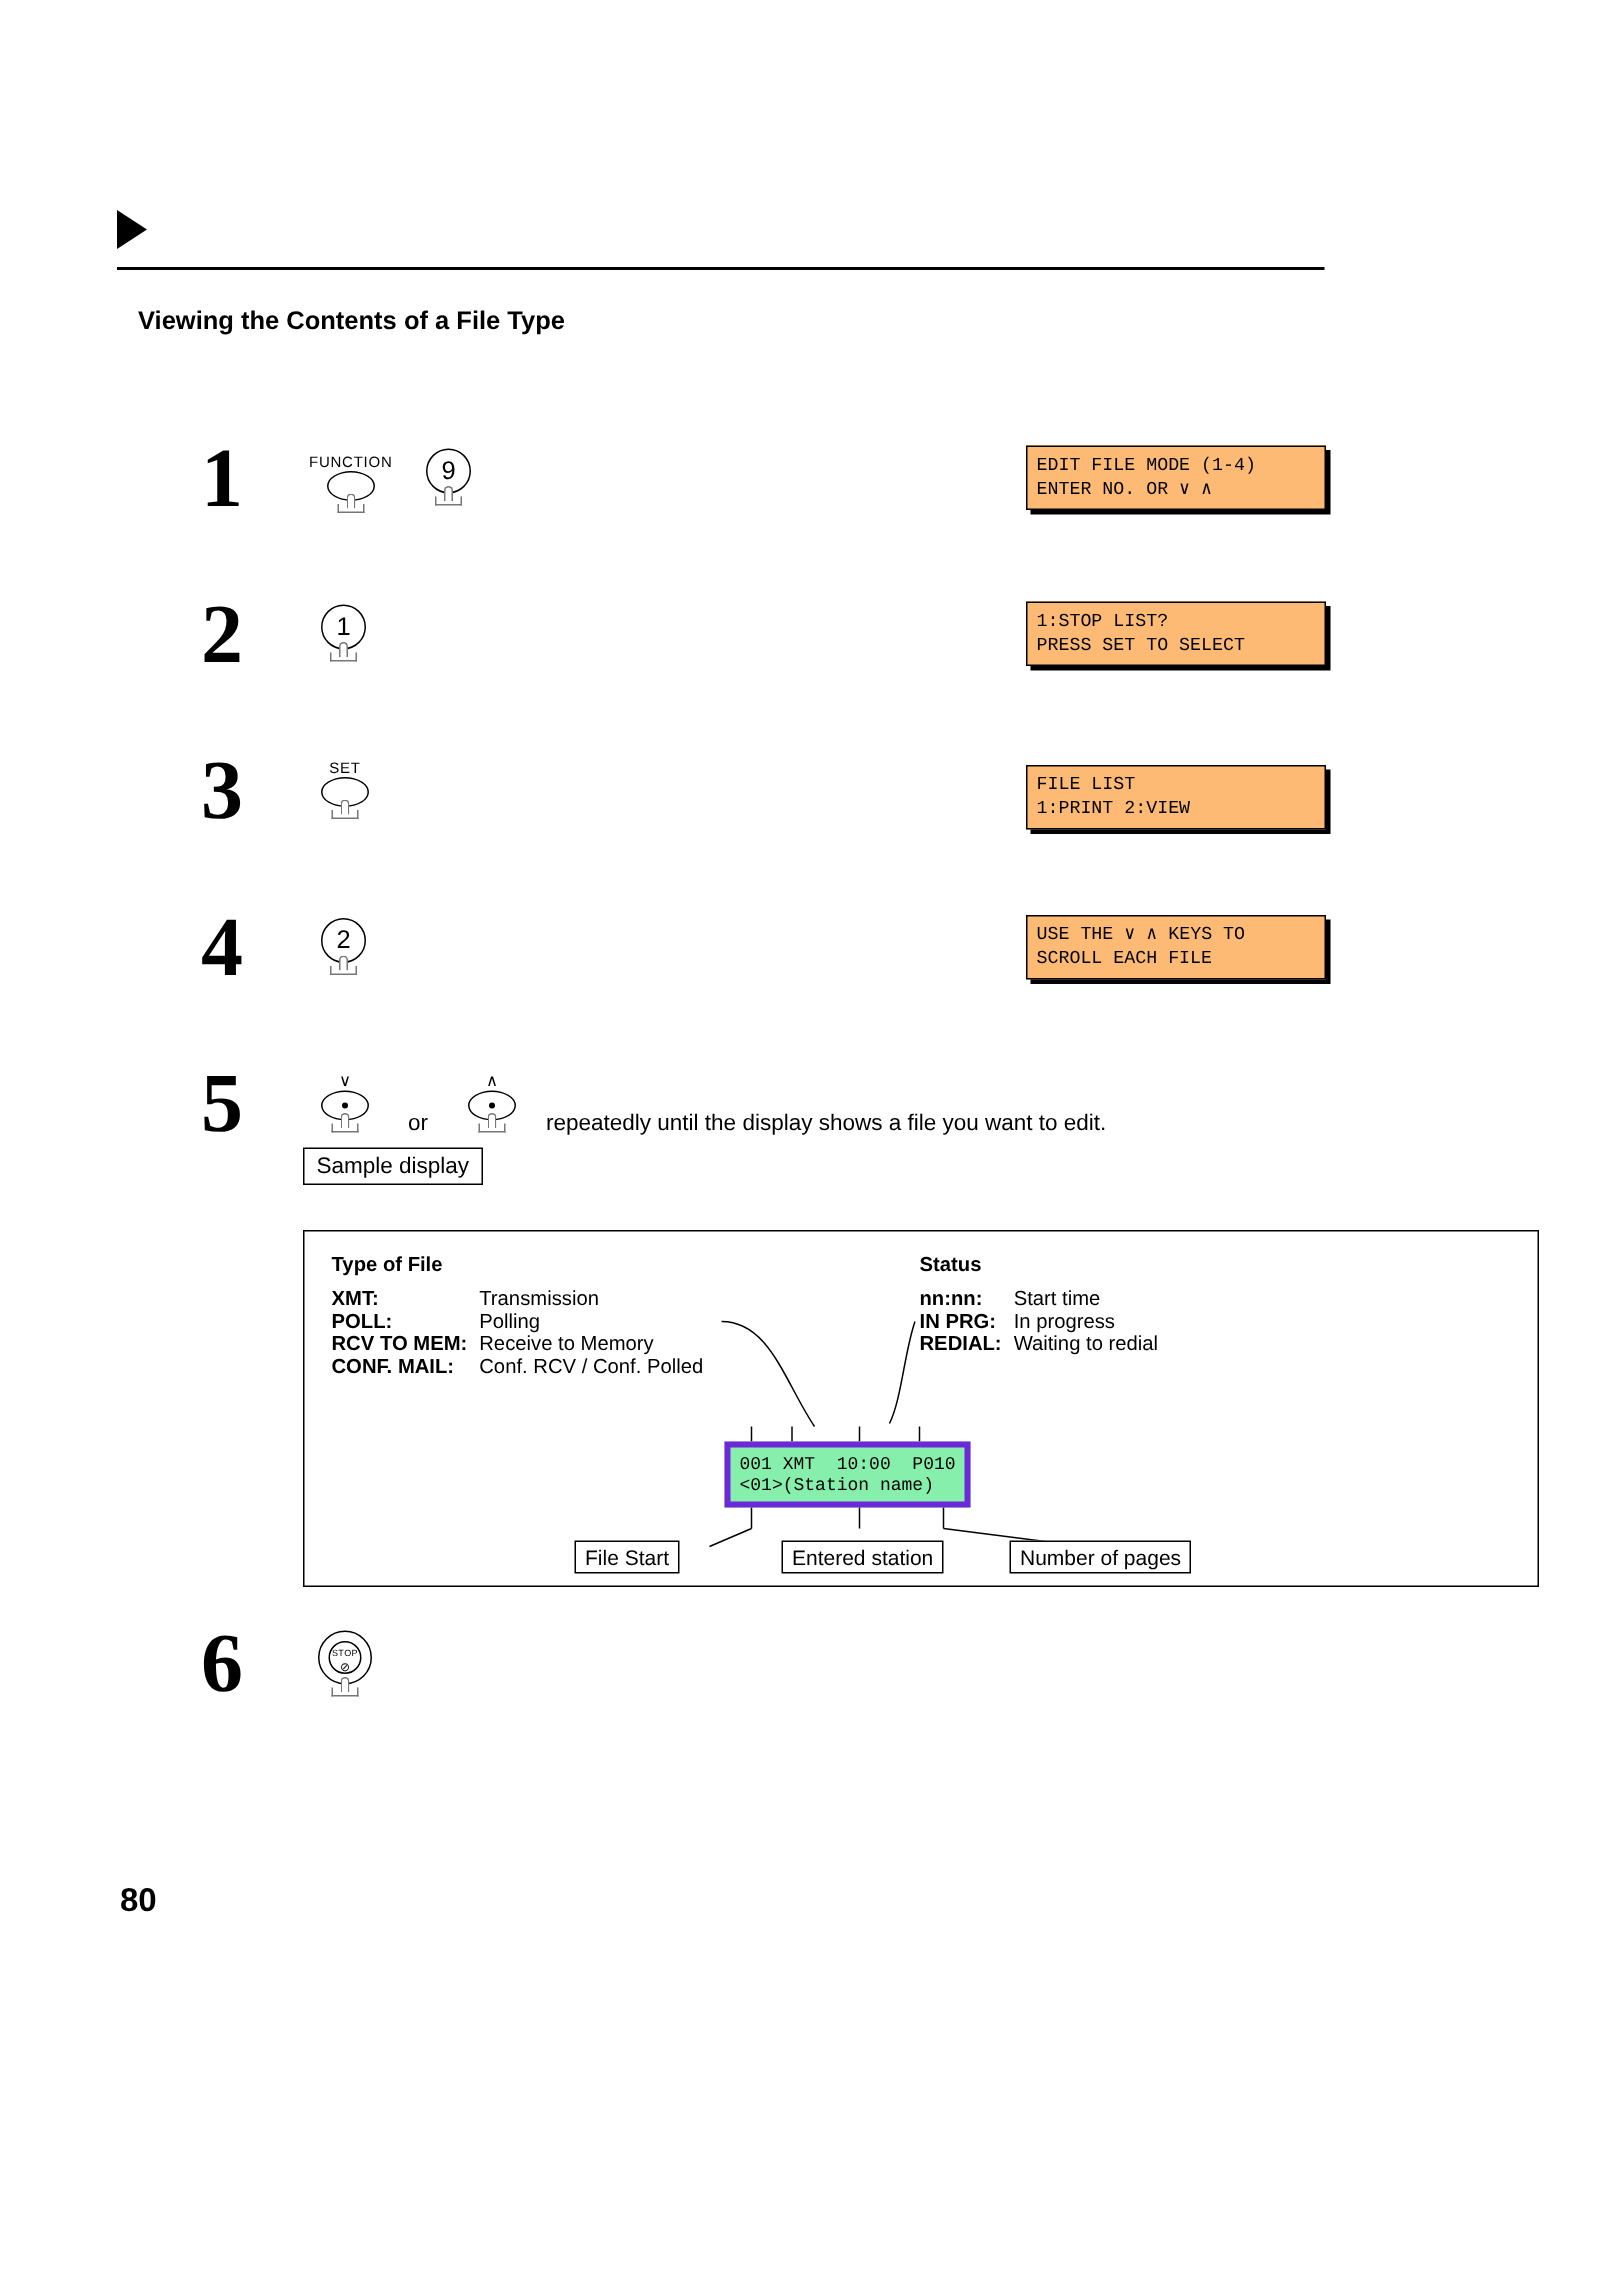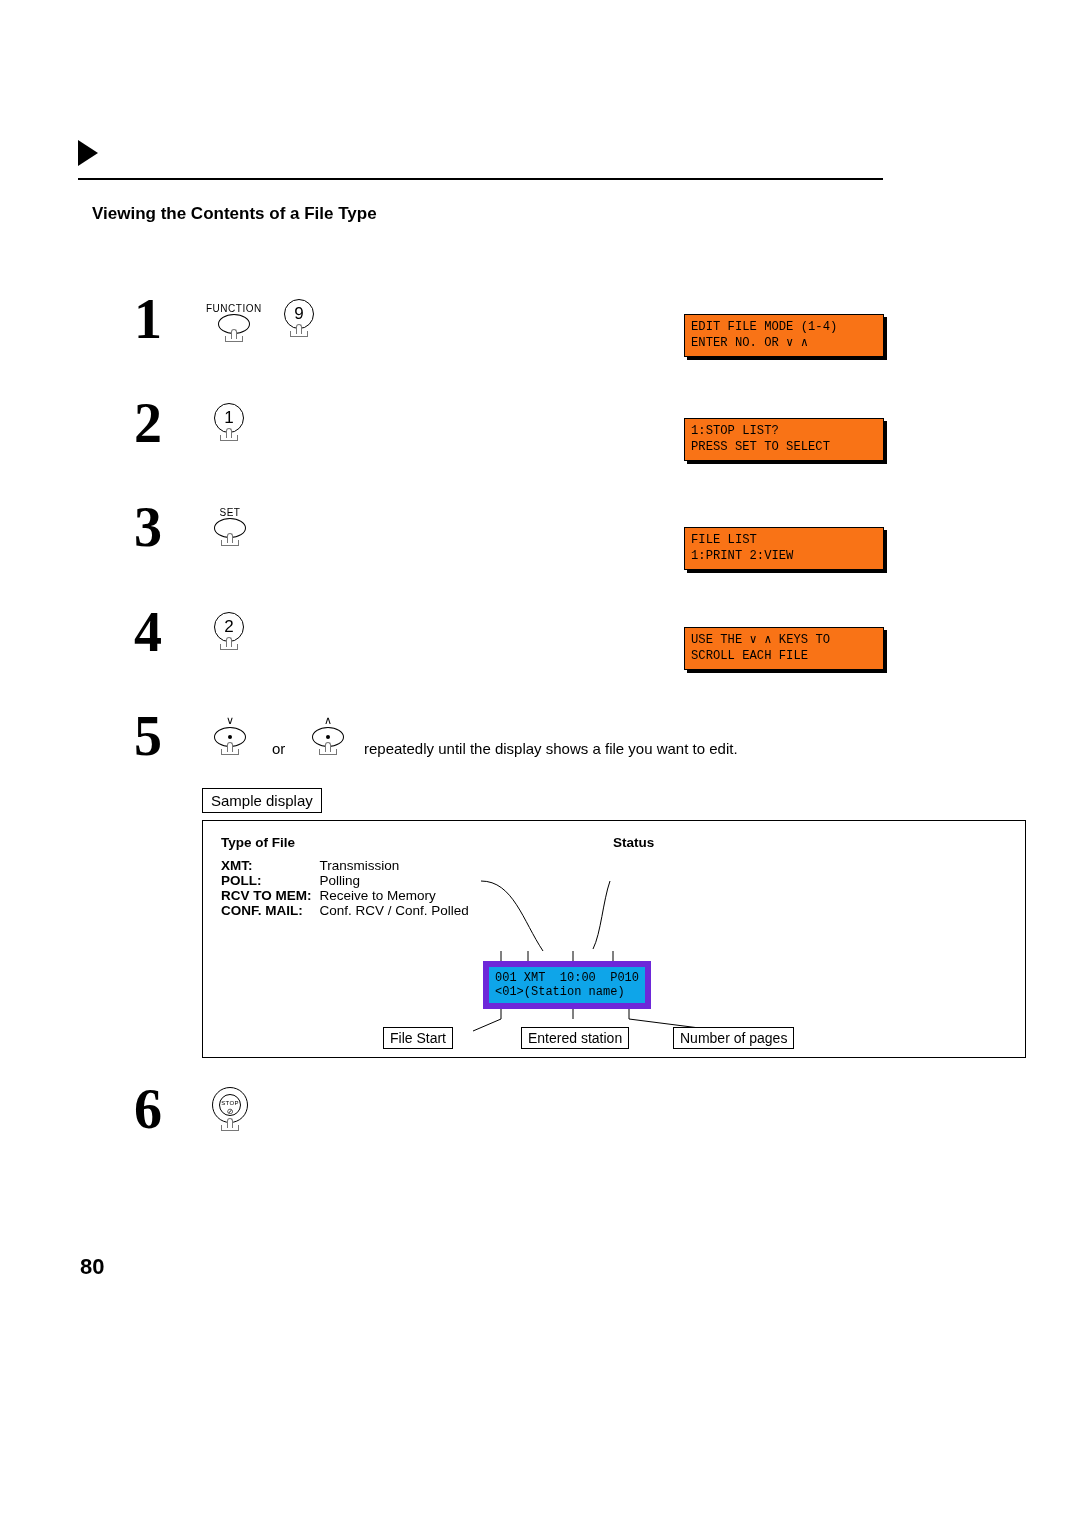--- a/index.html
+++ b/index.html
@@ -133,22 +133,21 @@
     position: absolute;
     right: 0;
     width: 200px;
     border: 1.5px solid #000;
     box-shadow: 3px 3px 0 #000;
     padding: 4px 6px;
     font-family: "Courier New", monospace;
     font-size: 12.2px;
     line-height: 1.35;
     white-space: pre;
-    background:#f97316;
-    margin-top:17px;
+    background:#fdba74;
   }
   .body-text {
     font-size: 15px;
     line-height: 1.4;
   }
   .sample-box {
     border: 1px solid #000;
     display: inline-block;
     padding: 3px 8px;
     font-size: 15px;
@@ -159,26 +158,26 @@
     position: relative;
   }
   .legend-left, .legend-right { position: absolute; font-size: 13.5px; }
   .legend-left { left: 18px; top: 14px; width: 260px; }
   .legend-right { left: 410px; top: 14px; width: 260px; }
   .legend-heading { font-weight: bold; margin-bottom: 8px; }
   .legend-table { border-collapse: collapse; font-size: 13.5px; }
   .legend-table td { padding: 0 8px 0 0; vertical-align: top; }
   .legend-table td:first-child { font-weight: bold; }
   .lcd-center {
-    border: 6px solid #6d28d9;
+    border: 4px solid #6d28d9;
     font-family: "Courier New", monospace;
     font-size: 12px;
     white-space: pre;
     padding: 4px 6px;
-    background:#0ea5e9;
+    background:#86efac;
   }
   .anno-box {
     border: 1px solid #000;
     font-size: 14px;
     padding: 2px 6px;
     position: absolute;
     background:#fff;
   }
   .page-num {
     position: absolute;
@@ -264,21 +263,21 @@
     <span class="body-text" style="position:absolute; left:138px; top:24px;">or</span>
 
     <div class="btn-group" style="left:178px; top:0;">
       <div style="text-align:center; font-size:11px;">∧</div>
       <div class="oval-btn oval-btn-scroll"></div>
       <div class="press-hand"></div>
     </div>
 
     <span class="body-text" style="position:absolute; left:230px; top:24px;">repeatedly until the display shows a file you want to edit.</span>
 
-    <div style="position:absolute; left:68px; top:74px;text-align:right;" class="sample-box">Sample display</div>
+    <div style="position:absolute; left:68px; top:51px;text-align:right;" class="sample-box">Sample display</div>
 
     <div class="legend-box" style="position:absolute; left:68px; top:106px; width:824px; height:238px;">
 
       <div class="legend-left">
         <div class="legend-heading">Type of File</div>
         <table class="legend-table">
           <tbody>
               <tr>
                 <td>XMT:</td>
                 <td>Transmission</td>
@@ -294,20 +293,36 @@
           <tr>
                 <td>CONF. MAIL:</td>
                 <td>Conf. RCV / Conf. Polled</td>
               </tr>
         </tbody>
           </table>
       </div>
 
       <div class="legend-right">
         <div class="legend-heading">Status</div>
+        <table class="legend-table">
+          <tbody>
+              <tr>
+                <td>nn:nn:</td>
+                <td>Start time</td>
+              </tr>
+          <tr>
+                <td>IN PRG:</td>
+                <td>In progress</td>
+              </tr>
+          <tr>
+                <td>REDIAL:</td>
+                <td>Waiting to redial</td>
+              </tr>
+        </tbody>
+          </table>
       </div>
 
       <svg style="position:absolute; left:0; top:0;" width="682" height="238">
 
         <path d="M 278 60 C 310 60 320 100 340 130" stroke="#000" fill="none" stroke-width="1"></path>
 
         <path d="M 407 60 C 400 80 398 112 390 128" stroke="#000" fill="none" stroke-width="1"></path>
 
         <line x1="298" y1="130" x2="298" y2="140" stroke="#000"></line>
         <line x1="325" y1="130" x2="325" y2="140" stroke="#000"></line>

